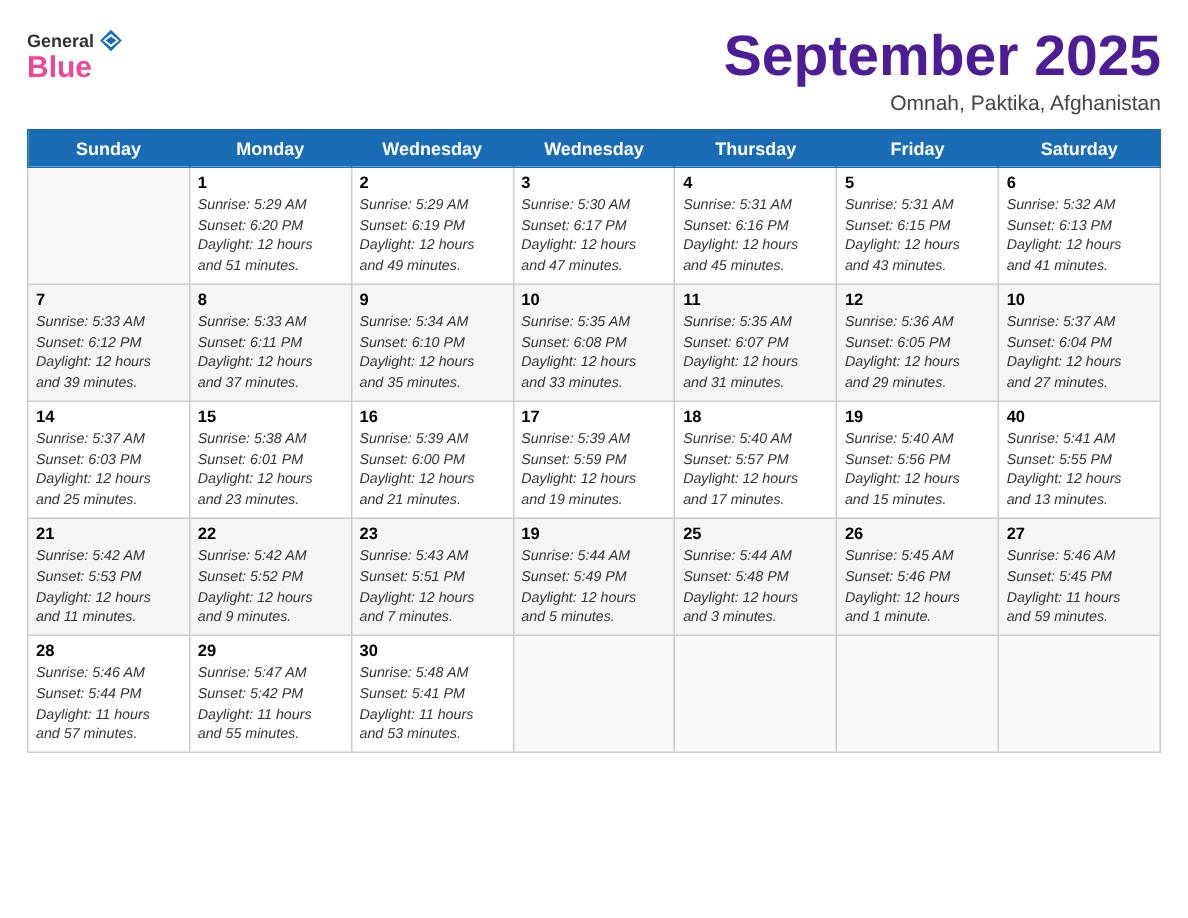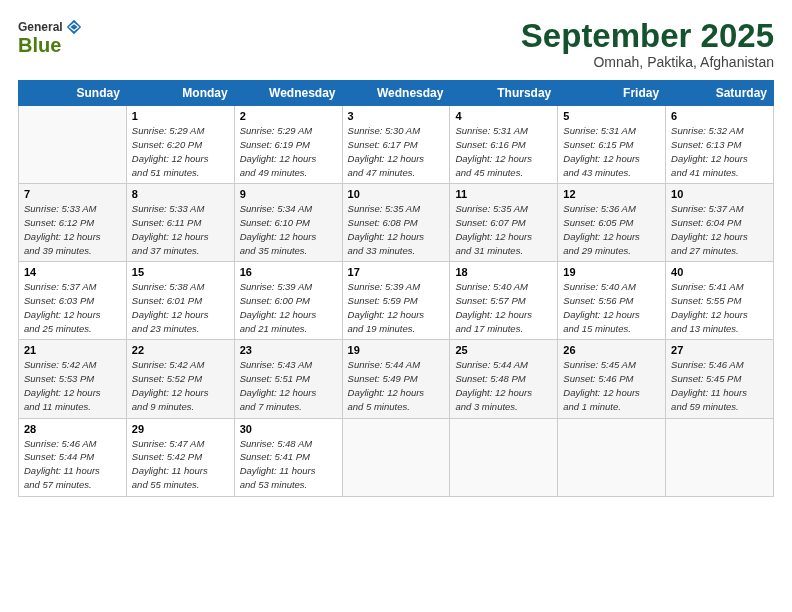--- a/index.html
+++ b/index.html
@@ -28,48 +28,48 @@
       align-items: flex-start;
     }
     .logo-text {
       display: flex;
       align-items: center;
       font-size: 12px;
       font-weight: bold;
       color: #333;
     }
     .logo-general { color: #333; font-weight: bold; }
-    .logo-blue { color: #4d7c0f; font-weight: bold; }
+    .logo-blue { color: #ec4899; font-weight: bold; }
     .logo-icon {
       width: 18px;
       height: 18px;
       margin-left: 2px;
     }
     .title-block {
       text-align: right;
     }
     .month-title {
-      font-size: 33px;
-      font-weight: bold;
-      color: #14532d;
+      font-size: 38px;
+      font-weight: bold;
+      color: #4c1d95;
       line-height: 1.1;
     }
     .location {
       font-size: 14px;
       color: #444;
     }
     .calendar {
       width: 100%;
       border-collapse: collapse;
       font-size: 10.5px;
     }
     .calendar th {
       background: #1a6db5;
       color: #fff;
-      text-align: right;
+      text-align: center;
       padding: 5px 6px;
       font-size: 12px;
       font-weight: bold;
       border: 1px solid #1a6db5;
     }
     .calendar td {
       vertical-align: top;
       padding: 4px 5px;
       border: 1px solid #ccc;
       width: 108px;

